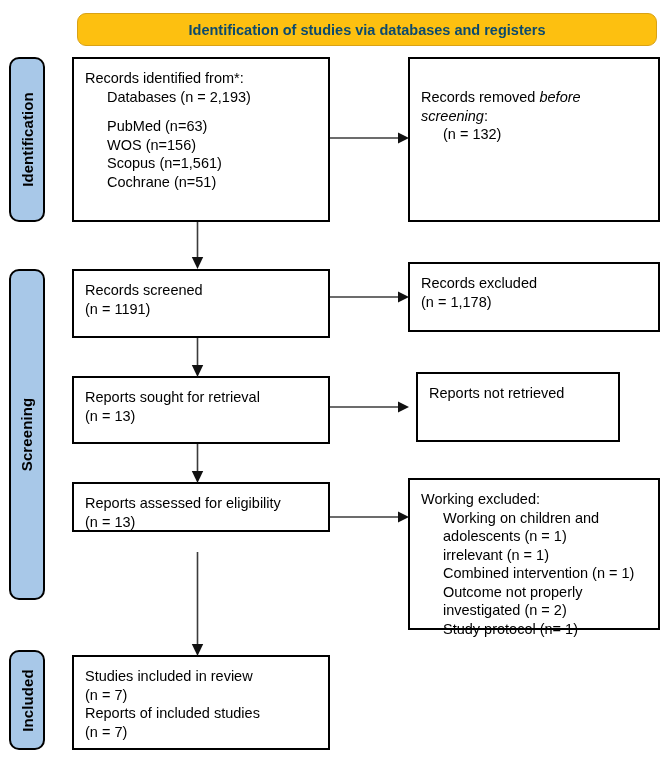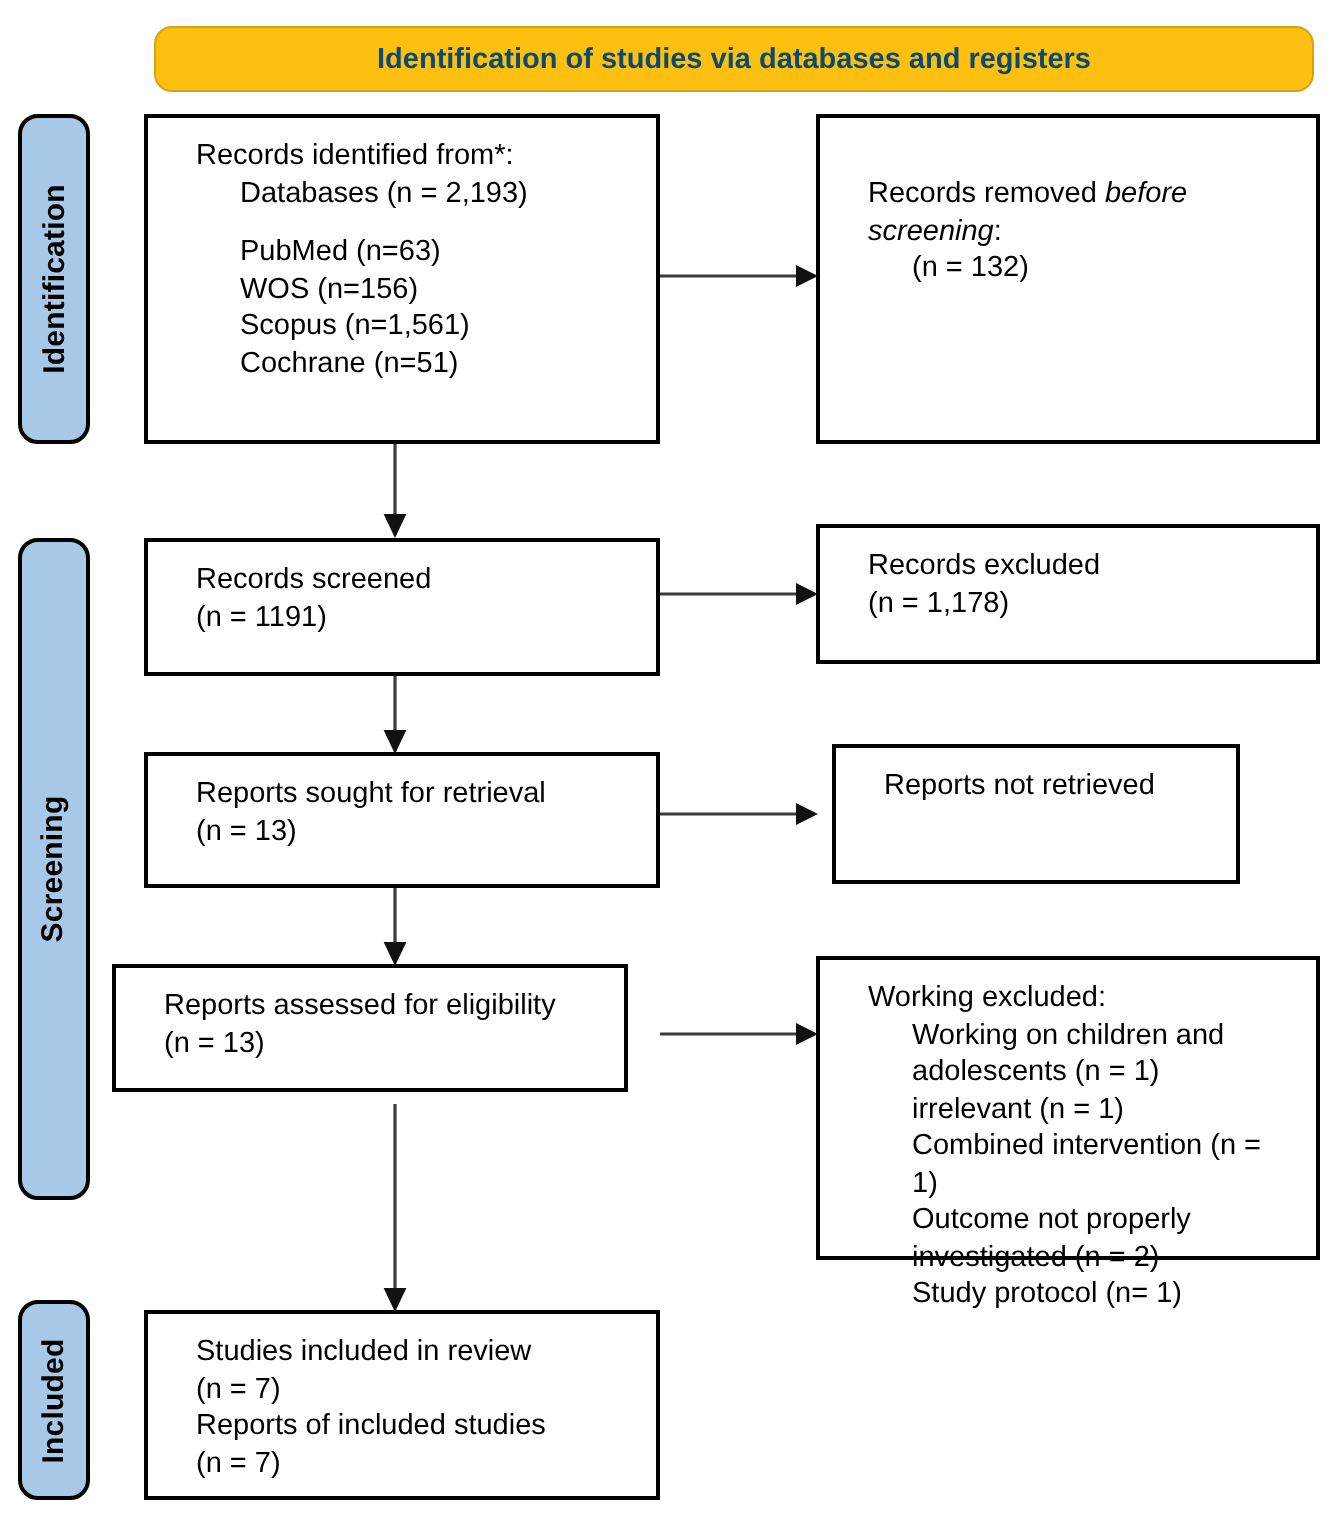--- a/index.html
+++ b/index.html
@@ -40,21 +40,21 @@
     color: #000000;
     letter-spacing: 0.1px;
   }
 
   
   .box {
     position: absolute;
     background: #ffffff;
     border: 2px solid #000000;
     box-sizing: border-box;
-    padding: 10px 24px;
+    padding: 10px 11px;
     font-size: 14.5px;
     line-height: 1.28;
     color: #000000;
   }
   .box .line {
     white-space: pre-wrap;
   }
   .indent1 { padding-left: 22px; }
   .spacer  { height: 11px; }
   .ital    { font-style: italic; }
@@ -129,21 +129,21 @@
 
   <div class="box" style="left:72px; top:376px; width:258px; height:68px;">
     <div class="line">Reports sought for retrieval</div>
     <div class="line">(n = 13)</div>
   </div>
 
   <div class="box" style="left:416px; top:372px; width:204px; height:70px;">
     <div class="line">Reports not retrieved</div>
   </div>
 
-  <div class="box" style="left:56px; top:482px; width:258px; height:64px;">
+  <div class="box" style="left:72px; top:482px; width:258px; height:50px;">
     <div class="line">Reports assessed for eligibility</div>
     <div class="line">(n = 13)</div>
   </div>
 
   <div class="box" style="left:408px; top:478px; width:252px; height:152px;">
     <div class="line">Working excluded:</div>
     <div class="line indent1">Working on children and</div>
     <div class="line indent1">adolescents (n = 1)</div>
     <div class="line indent1">irrelevant (n = 1)</div>
     <div class="line indent1">Combined intervention (n = 1)</div>

